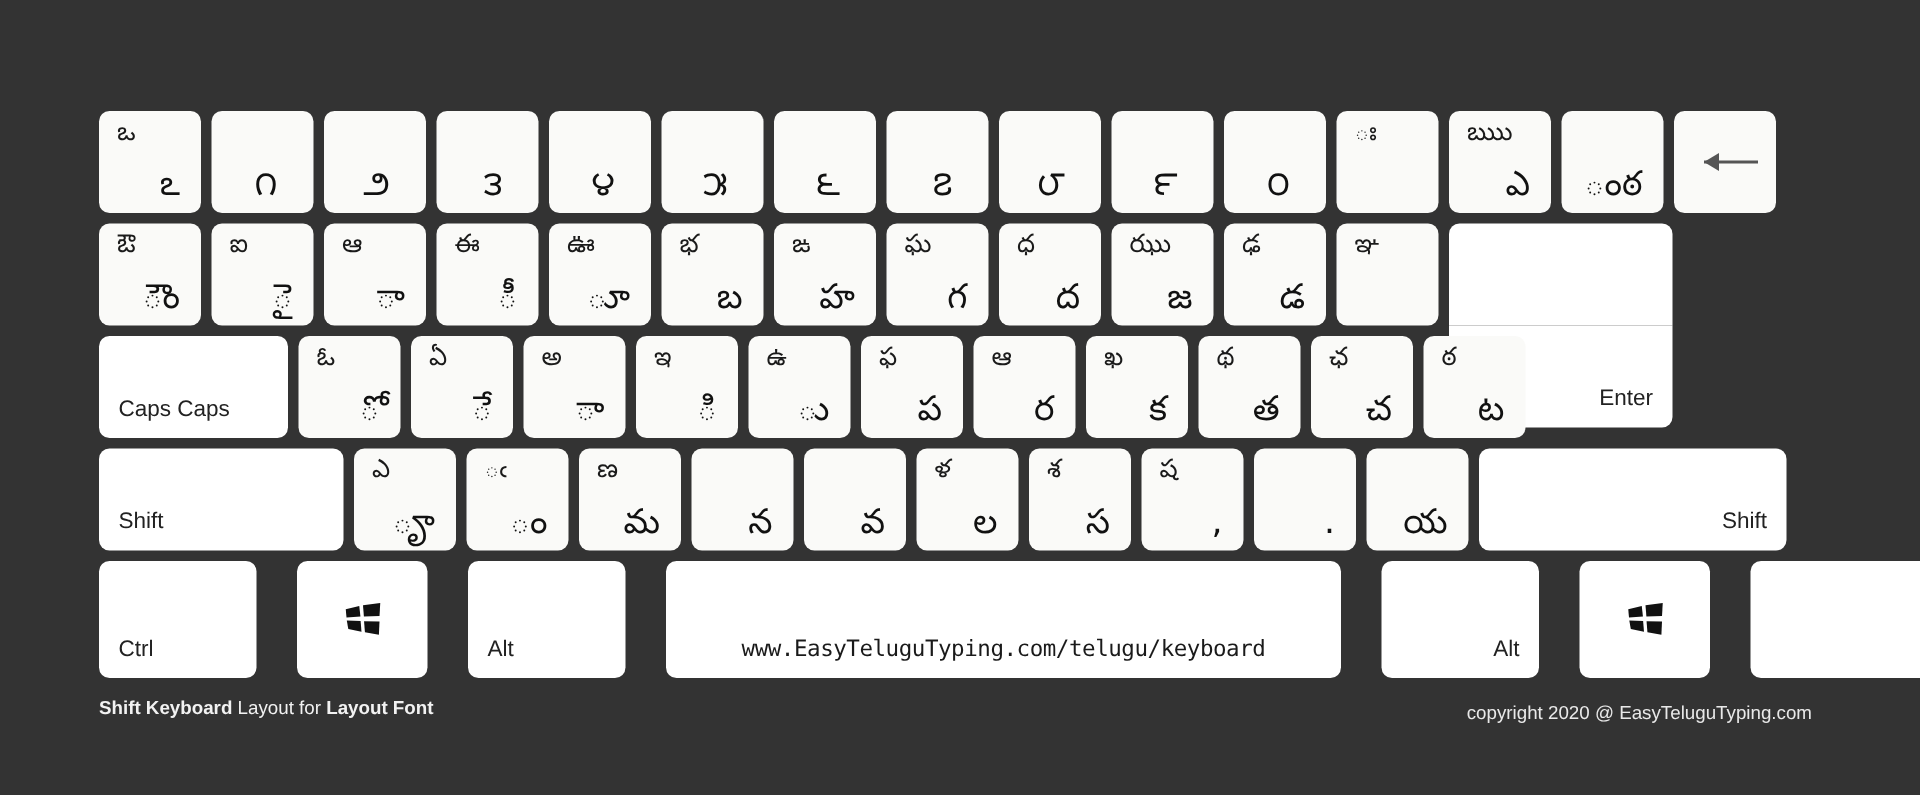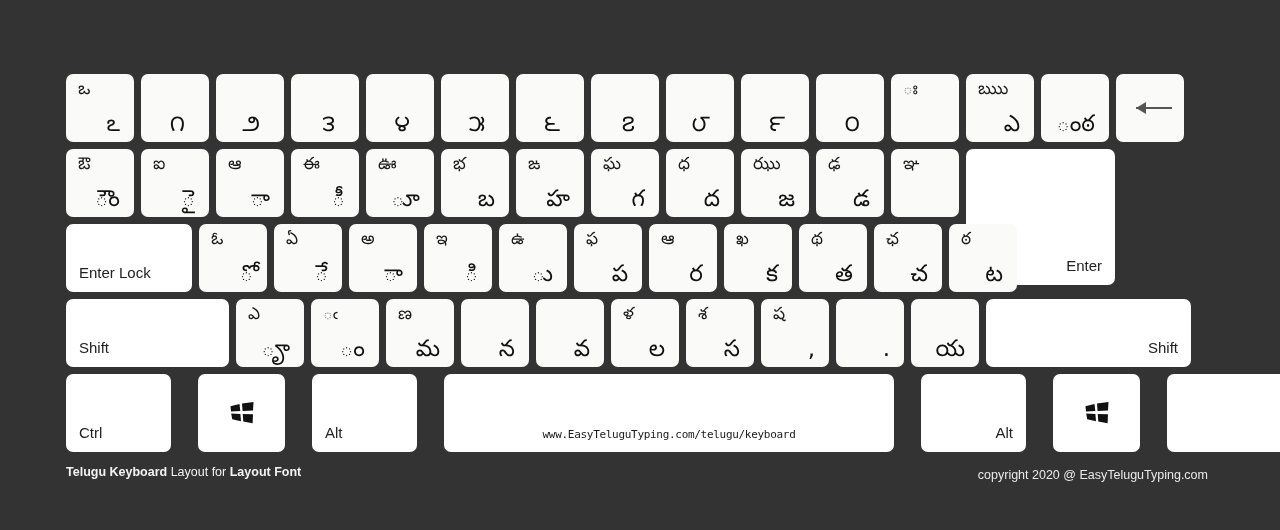--- a/index.html
+++ b/index.html
@@ -147,21 +147,21 @@
     width: 24px;
     height: 22px;
   }
 
   .space-url {
     position: absolute;
     left: 0;
     right: 0;
     bottom: 11px;
     text-align: center;
-    font-size: 11px;
+    font-size: 15px;
     font-family: "DejaVu Sans Mono", monospace;
     color: #1a1a1a;
     letter-spacing: -0.3px;
   }
 
   
   .footer-left {
     position: absolute;
     left: 66px;
     top: 465px;
@@ -287,21 +287,21 @@
     <div class="enter-wrap">
       <div class="key enter-top"></div>
       <div class="key enter-bot">
         <span class="mod-label mod-right">Enter</span>
       </div>
     </div>
   </div>
 
   <div class="kb-row" style="margin-top:-75px;">
     <div class="key k-caps bright">
-      <span class="mod-label mod-left">Enter Lock</span>
+      <span class="mod-label mod-left">Caps Caps</span>
     </div>
     <div class="key">
       <span class="g-top">ఓ</span>
       <span class="g-bot">ో</span>
     </div>
     <div class="key">
       <span class="g-top">ఏ</span>
       <span class="g-bot">ే</span>
     </div>
     <div class="key">
@@ -417,15 +417,15 @@
       </svg>
     </div>
     <div class="key bright" style="height:78px;width:152px;margin-right:0;">
       <span class="mod-label mod-right">Ctrl</span>
     </div>
   </div>
 
 </div>
 
 <div class="footer-left">
-  <b>Telugu Keyboard</b><span> Layout for </span><b>Layout Font</b>
+  <b>Shift Keyboard</b><span> Layout for </span><b>Layout Font</b>
 </div>
 <div class="footer-right">copyright 2020 @ EasyTeluguTyping.com</div>
 
 </body></html>

